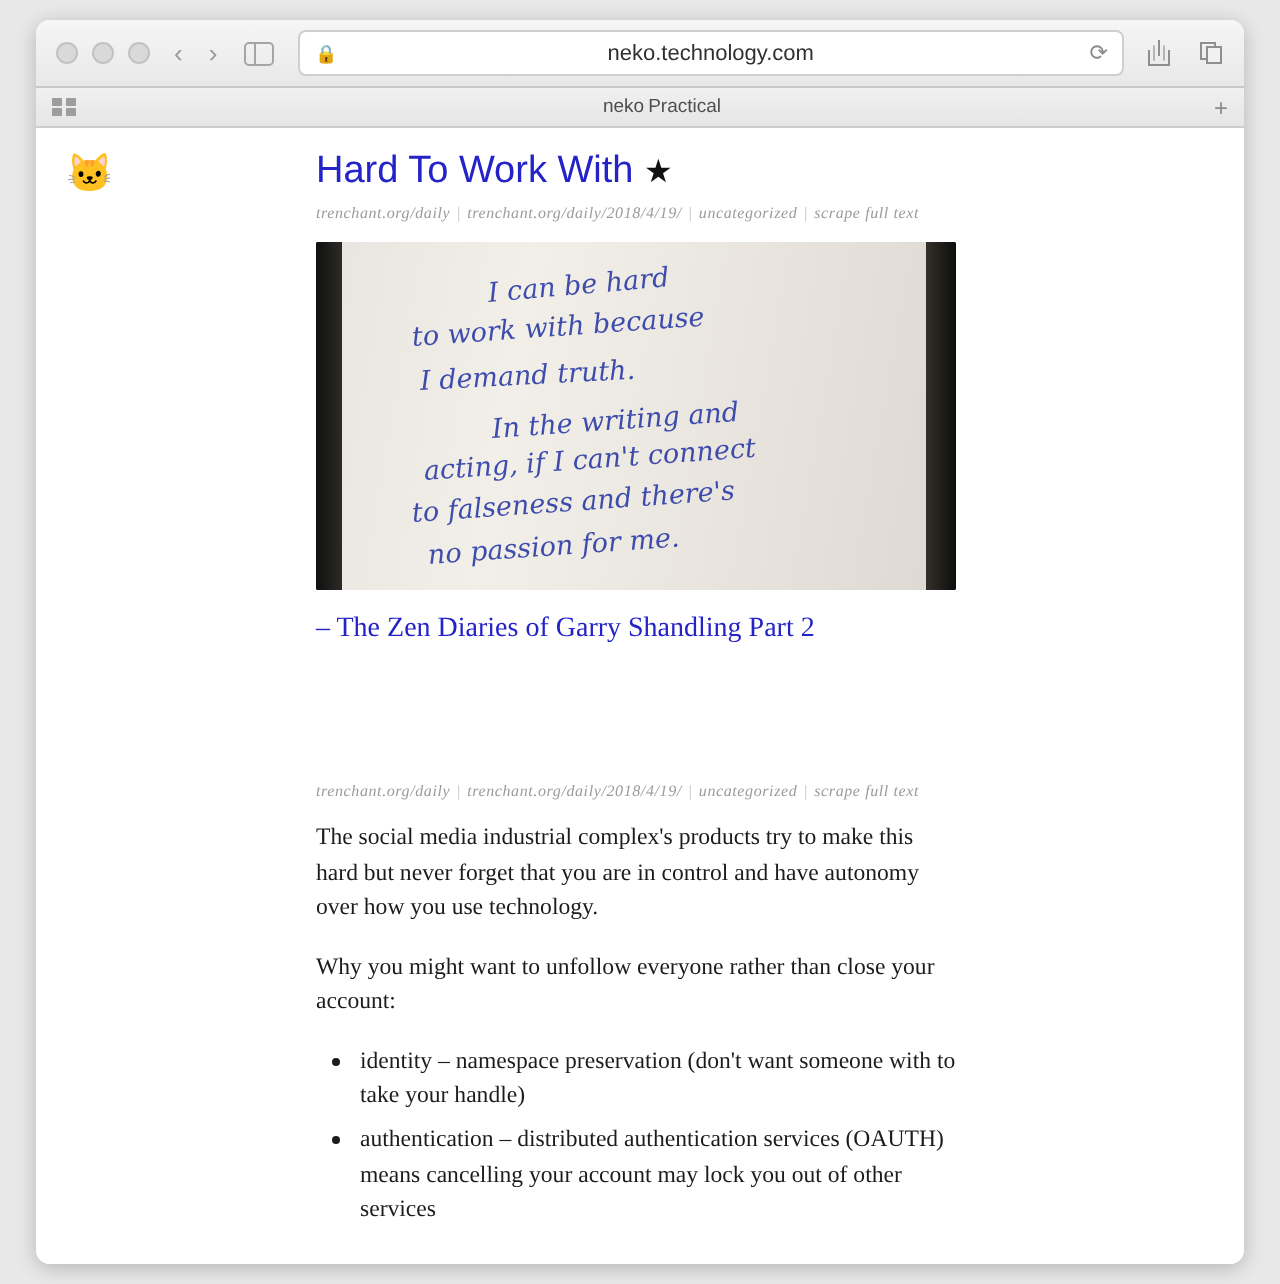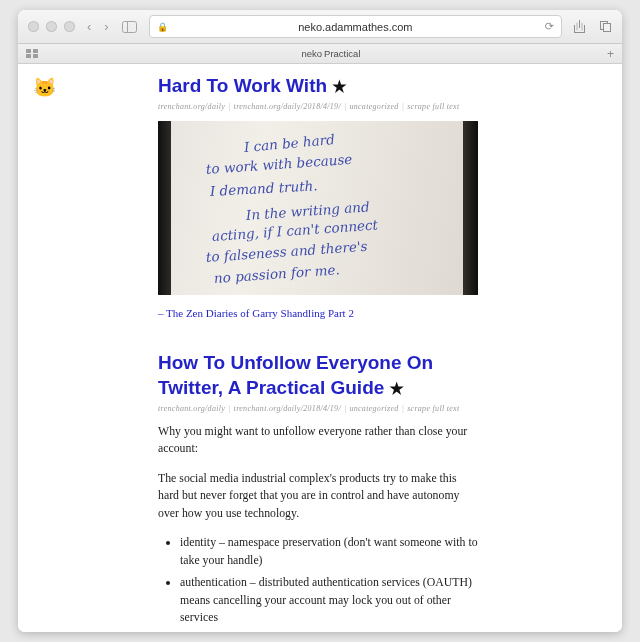--- a/index.html
+++ b/index.html
@@ -206,21 +206,21 @@
     top: 10px;
     width: 320px;
   }
 
   h1.post-title {
     font-family: "Liberation Sans", sans-serif;
     font-size: 19px;
     line-height: 1.28;
     color: #2323c8;
     margin: 0 0 4px 0;
-    font-weight: bold;
+    font-weight: normal;
   }
   h1.post-title .star {
     color: #111;
     font-size: 16px;
   }
   .meta {
     font-family: "Liberation Serif", serif;
     font-size: 8px;
     color: #9b9b9b;
     letter-spacing: 0.3px;
@@ -259,23 +259,23 @@
     font-family: "DejaVu Serif", serif;
     font-style: italic;
     font-size: 13.5px;
     white-space: nowrap;
     transform-origin: left center;
     opacity: 0.92;
   }
 
   .caption {
     font-family: "Liberation Serif", serif;
-    font-size: 11px;
+    font-size: 14px;
     color: #2323c8;
-    margin-bottom: 32px;
+    margin-bottom: 68px;
   }
   .caption a { color: #2323c8; text-decoration: none; }
 
   .body-p {
     font-family: "Liberation Serif", serif;
     font-size: 11.8px;
     line-height: 1.48;
     color: #1c1c1c;
     margin: 0 0 12px 0;
   }
@@ -301,21 +301,21 @@
       <div class="dot"></div>
       <div class="dot"></div>
     </div>
     <div class="navgroup">
       <span class="chev">‹</span>
       <span class="chev">›</span>
       <span class="sidebar-toggle"></span>
     </div>
     <div class="urlbar">
       <span class="lock">🔒</span>
-      <span>neko.adammathes.com</span>
+      <span>neko.technology.com</span>
       <span class="reload">⟳</span>
     </div>
     <div class="tb-right">
       <span class="share-icon"></span>
       <span class="tabs-icon"></span>
     </div>
   </div>
 
   <div class="bookmarks">
     <span class="bm-grid">
@@ -359,30 +359,26 @@
             <div class="hw" style="left:48px; top:128px; transform: rotate(-4deg);">to falseness and there's</div>
             <div class="hw" style="left:56px; top:149px; transform: rotate(-4deg);">no passion for me.</div>
           </div>
 
           <div class="caption">
             <a href="#">– The Zen Diaries of Garry Shandling Part 2</a>
           </div>
         </div>
 
         <div>
-          <h1 class="post-title">
-            <span>How To Unfollow Everyone On Twitter, A Practical Guide</span>
-            <span class="star">★</span>
-          </h1>
           <div class="meta">
             <span>trenchant.org/daily</span><span class="sep">|</span><span>trenchant.org/daily/2018/4/19/</span><span class="sep">|</span><span>uncategorized</span><span class="sep">|</span><span>scrape full text</span>
           </div>
 
+          <p class="body-p">The social media industrial complex's products try to make this hard but never forget that you are in control and have autonomy over how you use technology.</p>
           <p class="body-p">Why you might want to unfollow everyone rather than close your account:</p>
-          <p class="body-p">The social media industrial complex's products try to make this hard but never forget that you are in control and have autonomy over how you use technology.</p>
 
           <ul class="bullets">
             <li>
               <strong>identity</strong><span> – namespace preservation (don't want someone with to take your handle)</span>
             </li>
             <li>
               <strong>authentication</strong><span> – distributed authentication services (OAUTH) means cancelling your account may lock you out of other services</span>
             </li>
           </ul>
         </div>

